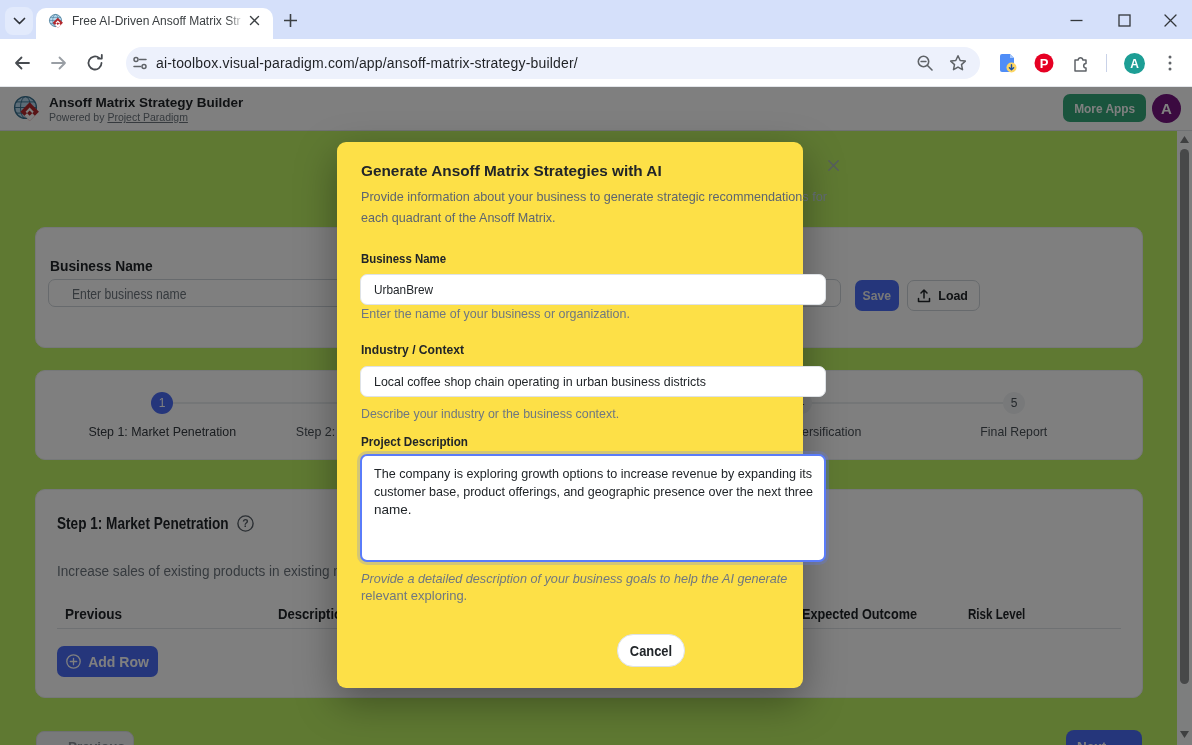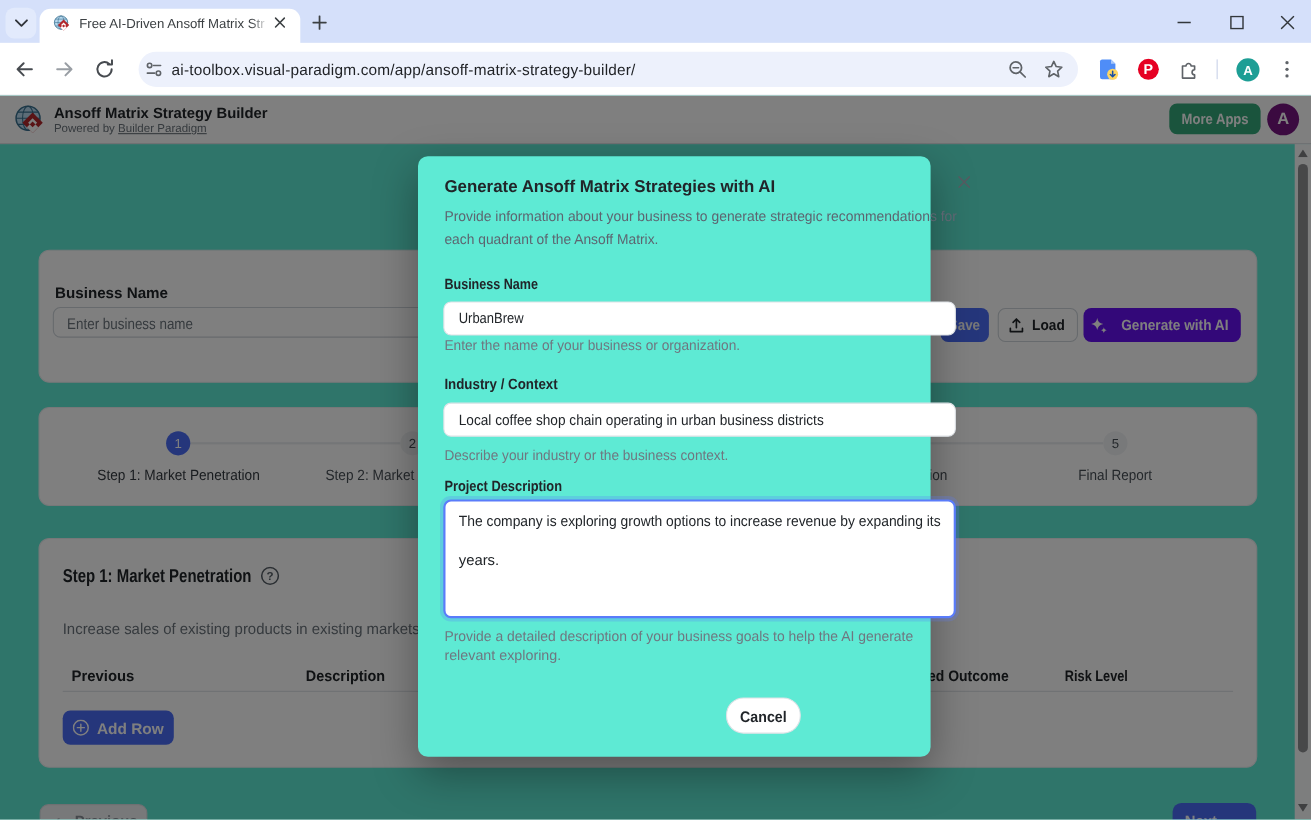--- a/index.html
+++ b/index.html
@@ -12,41 +12,41 @@
   
   #tabstrip { left:0; top:0; width:1192px; height:39px; background:#d5e0fa; }
   #tab { left:36px; top:8px; width:237px; height:31px; background:#fff; border-radius:10px 10px 0 0; }
   #tabtitle { left:72px; top:14px; width:172px; height:15px; font-size:12px; color:#3c4043; white-space:nowrap; overflow:hidden; }
   #chevbtn { left:5px; top:7px; width:28px; height:28px; background:#e2eafc; border-radius:8px; }
   #toolbar { left:0; top:39px; width:1192px; height:48px; background:#fff; border-bottom:1px solid #e3e6ea; }
   #omnibox { left:126px; top:47px; width:854px; height:32px; background:#edf1fc; border-radius:16px; }
   #url { left:156px; top:55px; font-size:14px; color:#1f2125; letter-spacing:0.17px; }
 
   
-  #page { left:0; top:87px; width:1192px; height:658px; background:#5eead4; overflow:hidden; }
+  #page { left:0; top:87px; width:1192px; height:658px; background:#bef264; overflow:hidden; }
   #appheader { left:0; top:0; width:1192px; height:44px; background:#fff; border-bottom:1px solid #dee2e6; }
   .card { background:#fff; border:1px solid #edf0f2; border-radius:10px; }
   #card1 { left:35px; top:140px; width:1108px; height:121px; }
   #card2 { left:35px; top:283px; width:1108px; height:90px; }
   #card3 { left:35px; top:402px; width:1108px; height:209px; }
   .lbl { font-weight:bold; font-size:13.8px; color:#212529; }
   .btn { display:flex; align-items:center; justify-content:center; border-radius:7px; font-size:13.5px; }
   .circ { width:22px; height:22px; border-radius:50%; display:flex; align-items:center; justify-content:center; font-size:12px; }
   .steplabel { font-size:13.5px; color:#495057; text-align:center; white-space:nowrap; }
 
   
   #sbtrack { left:1177px; top:44px; width:15px; height:614px; background:#fbfcfd; }
   #sbthumb { left:1180px; top:62px; width:9px; height:535px; background:#8e9093; border-radius:4.5px; }
 
   
   #overlay { left:0; top:87px; width:1192px; height:658px; background:rgba(0,0,0,0.5); }
 
   
-  #modal { left:337px; top:142px; width:466px; height:546px; background:#5eead4; border-radius:9px;
-           box-shadow:0 14px 40px rgba(0,0,0,0.35);margin-left:43px; }
+  #modal { left:337px; top:142px; width:466px; height:546px; background:#fde047; border-radius:9px;
+           box-shadow:0 14px 40px rgba(0,0,0,0.35); }
   .mlbl { font-weight:bold; font-size:13.5px; color:#212529; }
   .helper { font-size:13px; color:#6f7780; }
   .minput { position:absolute; left:23px; width:466px; height:31px; border:1px solid #dee2e6; border-radius:7px;
             font-size:13.5px; color:#212529; background:#fff; }
   .mtxt { position:absolute; font-size:13.5px; color:#212529; }
 </style>
 </head>
 <body>
 
 <div id="tabstrip" class="abs"></div>
@@ -147,54 +147,47 @@
   <svg class="abs" style="left:12px;top:7px" width="27" height="27" viewBox="0 0 28 28">
     <circle cx="14" cy="14" r="11.3" fill="#b8d9ee" stroke="#39708f" stroke-width="1.4"></circle>
     <ellipse cx="14" cy="14" rx="5.2" ry="11.3" fill="none" stroke="#39708f" stroke-width="1"></ellipse>
     <path d="M2.7 14 H25.3 M4.4 8.2 H23.6 M4.4 19.8 H23.6" stroke="#39708f" stroke-width="1" fill="none"></path>
     <g transform="translate(18.3,18.3) rotate(45)">
         <rect x="-6.8" y="-6.8" width="13.6" height="13.6" fill="#b3282d"></rect>
         <path d="M-3 -3 H3 V3 H-3 Z M-0.8 -0.8 H6.8 V6.8 H-0.8 Z" fill="#fff" fill-rule="evenodd"></path>
       </g>
   </svg>
   <div class="abs" style="left:49px;top:8px;font-size:13.5px;font-weight:bold;color:#212529;">Ansoff Matrix Strategy Builder</div>
-  <div class="abs" style="left:49px;top:24px;font-size:10.5px;color:#6c757d;">Powered by <span style="text-decoration:underline;">Builder Paradigm</span></div>
+  <div class="abs" style="left:49px;top:24px;font-size:10.5px;color:#6c757d;">Powered by <span style="text-decoration:underline;">Project Paradigm</span></div>
   <div class="abs btn" style="left:1063px;top:7px;width:83px;height:28px;background:#35a87a;color:#fff;font-weight:bold;">
       <span class="cx" style="transform:scaleX(0.88)">More Apps</span>
     </div>
   <div class="abs" style="left:1152px;top:7px;width:29px;height:29px;border-radius:50%;background:#761480;color:#fff;font-size:15px;font-weight:bold;display:flex;align-items:center;justify-content:center;">A</div>
 
   <div id="sbtrack" class="abs"></div>
   <svg class="abs" style="left:1180px;top:48.5px" width="9" height="7" viewBox="0 0 9 7">
       <path d="M4.5 0 L9 7 H0 Z" fill="#7e8083"></path>
     </svg>
   <div id="sbthumb" class="abs"></div>
   <svg class="abs" style="left:1180px;top:644px" width="9" height="7" viewBox="0 0 9 7">
       <path d="M4.5 7 L9 0 H0 Z" fill="#7e8083"></path>
     </svg>
 
   <div id="card1" class="abs card"></div>
   <div class="abs lbl" style="left:50px;top:172px;">Business Name</div>
   <div class="abs" style="left:48px;top:192px;width:793px;height:28px;border:1px solid #ced4da;border-radius:7px;background:#fff;"></div>
-  <div class="abs" style="left:61px;top:199px;font-size:14px;color:#6c757d;"><span class="sx" style="transform:scaleX(0.87)">Enter business name</span></div>
+  <div class="abs" style="left:72px;top:199px;font-size:14px;color:#6c757d;"><span class="sx" style="transform:scaleX(0.87)">Enter business name</span></div>
   <div class="abs btn" style="left:855px;top:193px;width:44px;height:31px;background:#4a6cf7;color:#f0f0f0;font-weight:bold;">
       <span class="cx" style="transform:scaleX(0.9)">Save</span>
     </div>
   <div class="abs btn" style="left:907px;top:193px;width:73px;height:31px;background:#fff;border:1px solid #ced4da;color:#212529;font-weight:bold;">
     <svg width="14" height="14" viewBox="0 0 14 14" style="margin-right:6px">
         <path d="M7 9 V1.5 M4 4 L7 1 L10 4 M1.5 9.5 V12.5 H12.5 V9.5" stroke="#212529" stroke-width="1.5" fill="none" stroke-linecap="round" stroke-linejoin="round"></path>
       </svg>
       <span class="cx" style="transform:scaleX(0.92)">Load</span>
-    </div>
-  <div class="abs btn" style="left:985px;top:193px;width:143px;height:31px;background:#6610f2;color:#fff;font-weight:bold;">
-    <svg width="16" height="16" viewBox="0 0 16 16" style="margin-right:8px">
-        <path d="M6.5 1 C7.1 4.3 8.7 5.9 12 6.5 C8.7 7.1 7.1 8.7 6.5 12 C5.9 8.7 4.3 7.1 1 6.5 C4.3 5.9 5.9 4.3 6.5 1 Z" fill="#fff"></path>
-        <path d="M12.5 9.5 C12.8 11.1 13.6 11.9 15.2 12.2 C13.6 12.5 12.8 13.3 12.5 14.9 C12.2 13.3 11.4 12.5 9.8 12.2 C11.4 11.9 12.2 11.1 12.5 9.5 Z" fill="#fff"></path>
-      </svg>
-      <span class="cx" style="transform:scaleX(0.92)">Generate with AI</span>
     </div>
 
   <div id="card2" class="abs card"></div>
   <div class="abs" style="left:173px;top:315px;width:191px;height:2px;background:#e9ecef;"></div>
   <div class="abs" style="left:386px;top:315px;width:191px;height:2px;background:#e9ecef;"></div>
   <div class="abs" style="left:599px;top:315px;width:191px;height:2px;background:#e9ecef;"></div>
   <div class="abs" style="left:812px;top:315px;width:191px;height:2px;background:#e9ecef;"></div>
   <div class="abs circ" style="left:151px;top:305px;background:#4a6cf7;color:#fff;">1</div>
   <div class="abs circ" style="left:364px;top:305px;background:#f1f3f5;color:#495057;">2</div>
   <div class="abs circ" style="left:577px;top:305px;background:#f1f3f5;color:#495057;">3</div>
@@ -250,20 +243,21 @@
   <div class="abs helper" style="left:24px;top:164px;text-align:right;"><span class="sx" style="transform:scaleX(0.959)">Enter the name of your business or organization.</span></div>
 
   <div class="abs mlbl" style="left:24px;top:200px;"><span class="sx" style="transform:scaleX(0.897)">Industry / Context</span></div>
   <div class="minput" style="top:224px;"></div>
   <div class="mtxt" style="left:37px;top:232px;"><span class="sx" style="transform:scaleX(0.92)">Local coffee shop chain operating in urban business districts</span></div>
   <div class="abs helper" style="left:24px;top:264px;"><span class="sx" style="transform:scaleX(0.955)">Describe your industry or the business context.</span></div>
 
   <div class="abs mlbl" style="left:24px;top:292px;"><span class="sx" style="transform:scaleX(0.864)">Project Description</span></div>
   <div class="abs" style="left:23px;top:312px;width:466px;height:108px;border:2px solid #5a7cfa;border-radius:7px;box-shadow:0 0 0 3px rgba(90,124,250,0.25);background:#fff;"></div>
   <div class="mtxt" style="left:37px;top:324px;"><span class="sx" style="transform:scaleX(0.934)">The company is exploring growth options to increase revenue by expanding its</span></div>
-  <div class="mtxt" style="left:37px;top:360px;"><span class="sx" style="transform:scaleX(1)">years.</span></div>
-  <div class="abs helper" style="left:24px;top:429px;"><span class="sx" style="transform:scaleX(0.973)">Provide a detailed description of your business goals to help the AI generate</span></div>
+  <div class="mtxt" style="left:37px;top:342px;"><span class="sx" style="transform:scaleX(0.929)">customer base, product offerings, and geographic presence over the next three</span></div>
+  <div class="mtxt" style="left:37px;top:360px;"><span class="sx" style="transform:scaleX(1)">name.</span></div>
+  <div class="abs helper" style="left:24px;top:429px;font-style:italic;"><span class="sx" style="transform:scaleX(0.973)">Provide a detailed description of your business goals to help the AI generate</span></div>
   <div class="abs helper" style="left:24px;top:446px;"><span class="sx" style="transform:scaleX(1)">relevant exploring.</span></div>
 
   <div class="abs btn" style="left:280px;top:492px;width:68px;height:33px;background:#fff;border:1px solid #dee2e6;border-radius:16px;color:#212529;font-weight:bold;font-size:14px;">
       <span class="cx" style="transform:scaleX(0.92)">Cancel</span>
     </div>
 </div>
 
 </body></html>

